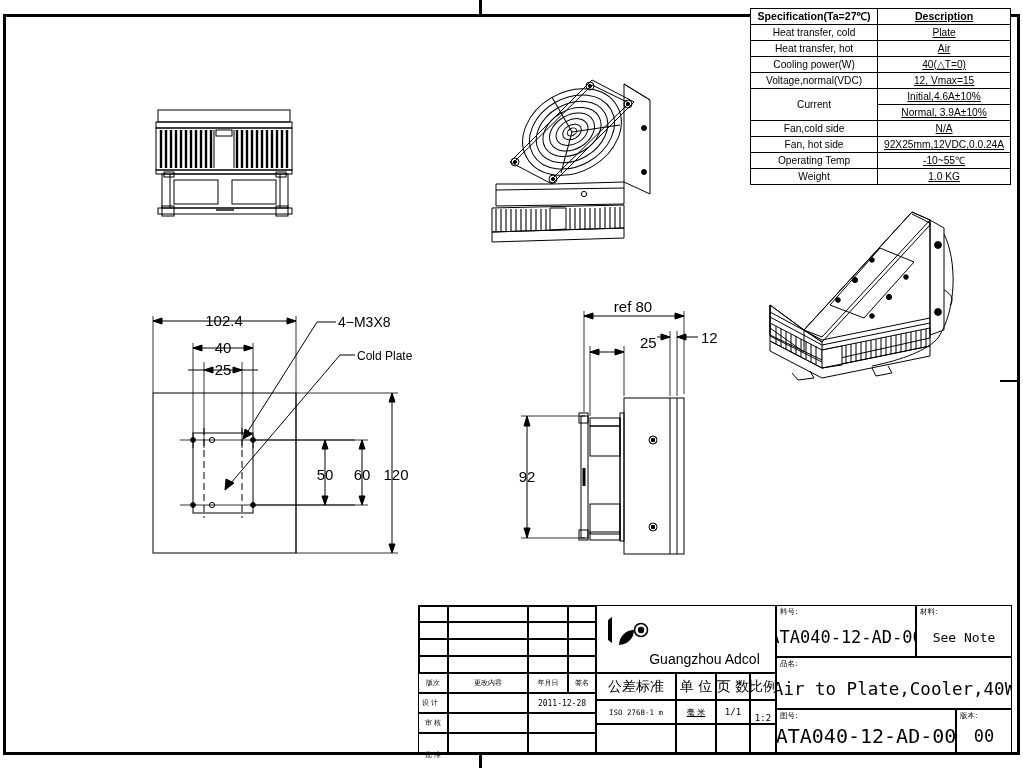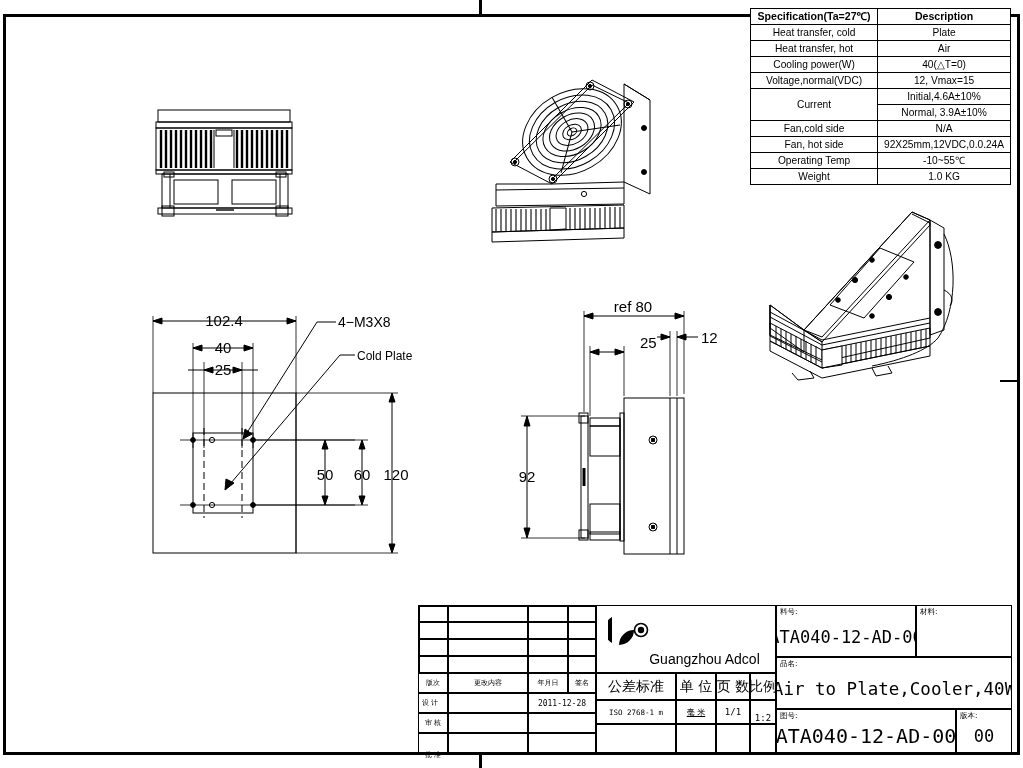--- a/index.html
+++ b/index.html
@@ -21,21 +21,21 @@
   .view{position:absolute;}
   .view svg{display:block;overflow:visible;}
 
   
   #spec-table{position:absolute;left:750px;top:8px;width:261px;
       border-collapse:collapse;background:#fff;}
   #spec-table td{border:1px solid #000;font-size:10.2px;text-align:center;
       padding:1px 2px;line-height:13px;height:13px;white-space:nowrap;}
   #spec-table tr.hdr td{font-weight:bold;font-size:10.6px;}
   #spec-table td.k{width:127px;margin-left:28px;}
-  #spec-table td.v{width:132px;}
+  #spec-table td.v{width:132px;text-decoration:underline;}
 
   
   #title-block{position:absolute;left:418px;top:605px;width:594px;height:148px;}
   #title-block .cell{position:absolute;box-sizing:border-box;
       border:1px solid #000;background:#fff;}
   #title-block .txt{position:absolute;box-sizing:border-box;
       display:flex;align-items:center;justify-content:center;
       white-space:nowrap;overflow:hidden;}
   .cn{font-family:"DejaVu Sans","Liberation Sans",sans-serif;}
   .mono{font-family:"DejaVu Sans Mono","Liberation Mono",monospace;}
@@ -520,20 +520,21 @@
     <div class="cell" style="left:258px;top:119px;width:40px;height:29px;"></div>
     <div class="cell" style="left:298px;top:119px;width:34px;height:29px;"></div>
     <div class="cell" style="left:332px;top:119px;width:26px;height:29px;"></div>
 
     <div class="cell" style="left:358px;top:0;width:140px;height:52px;"></div>
     <div class="tag cn" style="left:362px;top:2px;">料号:</div>
     <div class="txt mono" style="left:358px;top:14px;width:140px;height:36px;font-size:17px;">ATA040-12-AD-00</div>
 
     <div class="cell" style="left:498px;top:0;width:96px;height:52px;"></div>
     <div class="tag cn" style="left:502px;top:2px;">材料:</div>
+    <div class="txt mono" style="left:498px;top:14px;width:96px;height:36px;font-size:13px;">See Note</div>
 
     <div class="cell" style="left:358px;top:52px;width:236px;height:52px;"></div>
     <div class="tag cn" style="left:362px;top:54px;">品名:</div>
     <div class="txt mono" style="left:358px;top:66px;width:236px;height:36px;font-size:17.5px;">Air to Plate,Cooler,40W</div>
 
     <div class="cell" style="left:358px;top:104px;width:180px;height:44px;"></div>
     <div class="tag cn" style="left:362px;top:106px;">图号:</div>
     <div class="txt mono" style="left:358px;top:116px;width:180px;height:30px;font-size:20px;">ATA040-12-AD-00</div>
 
     <div class="cell" style="left:538px;top:104px;width:56px;height:44px;"></div>

